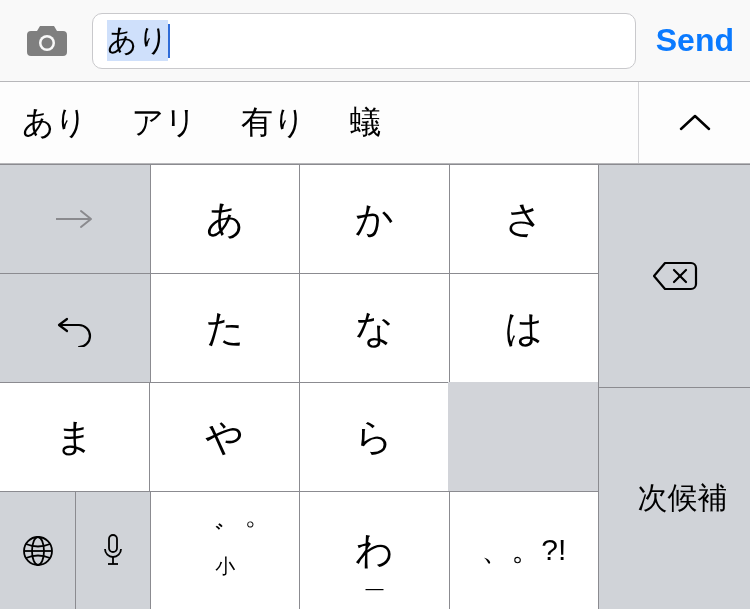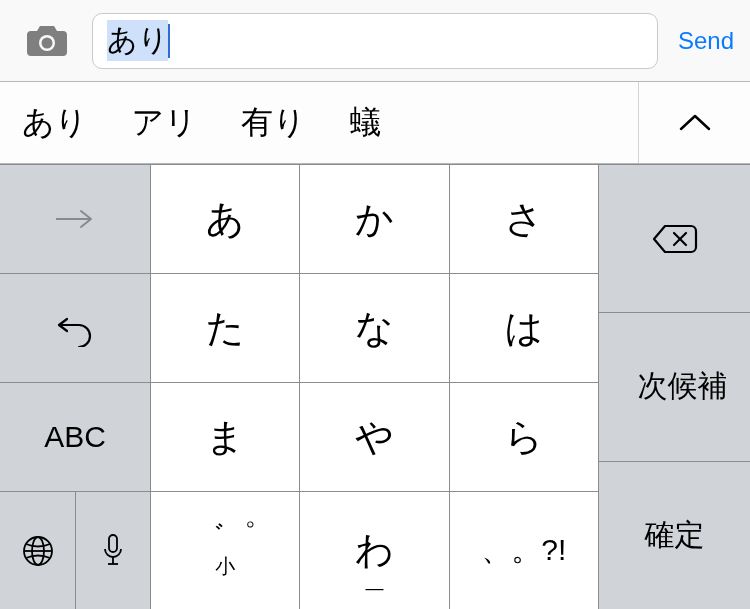--- a/index.html
+++ b/index.html
@@ -46,22 +46,22 @@
   }
   .cursor {
     display: inline-block;
     width: 2px;
     height: 34px;
     background: #2f6cd8;
     vertical-align: middle;
   }
   .send-btn {
     color: #0a7aff;
-    font-size: 24px;
-    font-weight: 400;
+    font-size: 32px;
+    font-weight: 700;
     padding: 0 4px 0 10px;
   }
   .predict-bar {
     height: 82px;
     background: #fdfdfd;
     border-bottom: 1px solid #b6b6b9;
     display: flex;
     align-items: stretch;
   }
   .pred-item {
@@ -194,21 +194,20 @@
             <path d="M12 10 L4 16 L12 22" fill="none" stroke="#000" stroke-width="2.2" stroke-linecap="round" stroke-linejoin="round"></path>
             <path d="M5 16 H24 a11 11 0 0 1 0 22" fill="none" stroke="#000" stroke-width="2.2" stroke-linecap="round"></path>
           </svg>
         </div>
         <div class="key col-main">た</div>
         <div class="key col-main">な</div>
         <div class="key col-main">は</div>
       </div>
 
       <div class="kb-row">
-        <div class="key func col-side-l small-text">ABC</div>
         <div class="key col-main">ま</div>
         <div class="key col-main">や</div>
         <div class="key col-main">ら</div>
       </div>
 
       <div class="kb-row" style="height:118px;">
         <div class="split-key">
           <div class="half">
             <svg width="34" height="34" viewBox="0 0 34 34">
               <circle cx="17" cy="17" r="14" fill="none" stroke="#000" stroke-width="1.8"></circle>
@@ -241,16 +240,15 @@
 
     <div class="tall-right">
       <div class="key func" style="height:109px;">
         <svg width="48" height="32" viewBox="0 0 48 32">
           <path d="M14 3 h26 a5 5 0 0 1 5 5 v16 a5 5 0 0 1 -5 5 h-26 l-11 -13 z" fill="none" stroke="#000" stroke-width="2.2" stroke-linejoin="round"></path>
           <line x1="23" y1="10" x2="35" y2="22" stroke="#000" stroke-width="2.2" stroke-linecap="round"></line>
           <line x1="35" y1="10" x2="23" y2="22" stroke="#000" stroke-width="2.2" stroke-linecap="round"></line>
         </svg>
       </div>
       <div class="key func small-text" style="height:109px;padding-left:16px;">次候補</div>
-      <div class="key func small-text" style="flex:1;">確定</div>
     </div>
   </div>
 </div>
 
 </body></html>

